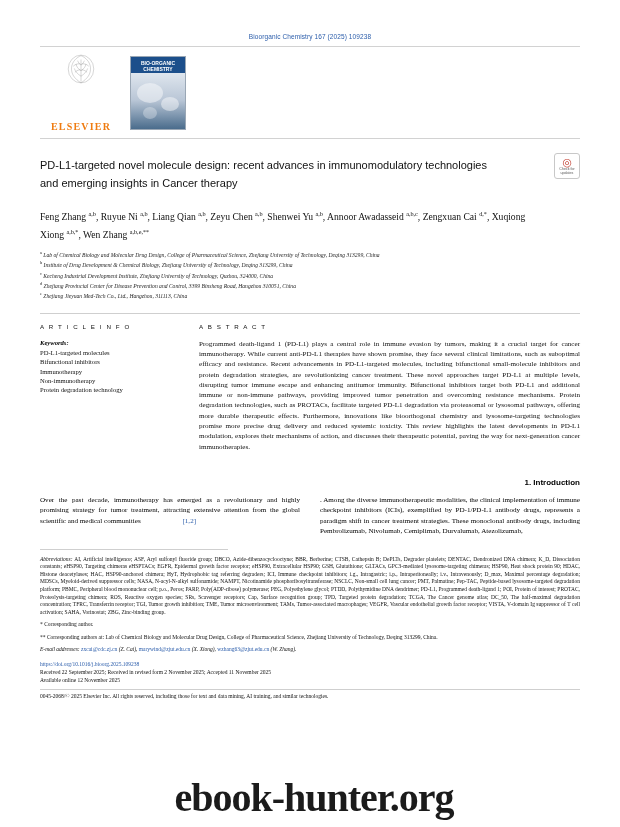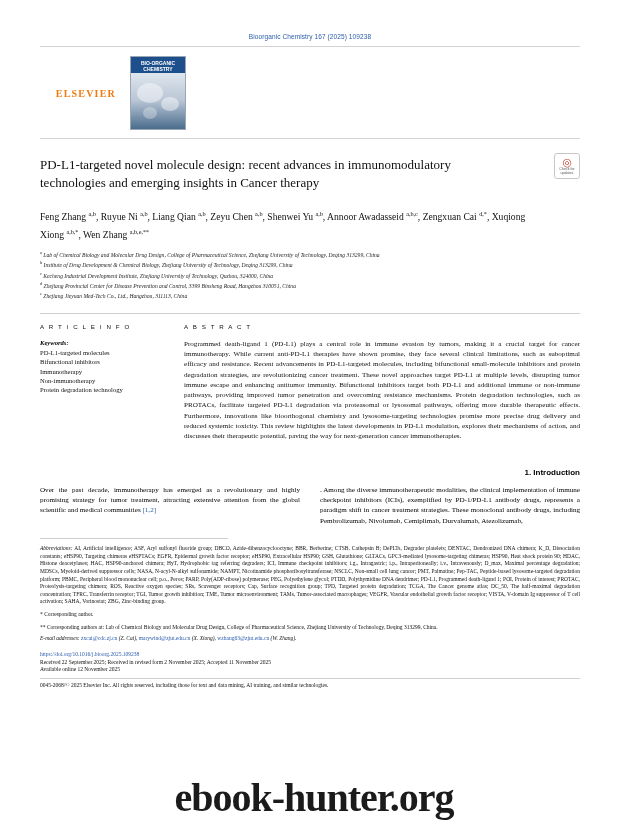--- a/index.html
+++ b/index.html
@@ -38,21 +38,21 @@
   }
   .masthead-left {
     width:82px;
     display:flex;
     align-items:center;
     justify-content:center;
     flex-direction:column;
   }
   .elsevier-logo {
     width:70px; height:78px;
-    display:flex; flex-direction:row; align-items:center; justify-content:flex-end;gap:36px;
+    display:flex; flex-direction:column; align-items:center; justify-content:flex-end;gap:36px;
   }
   .elsevier-tree {
     width:64px;height:54px;
   }
   .elsevier-word {
     font-family:"Liberation Serif", serif;
     font-size:10px;
     letter-spacing:1.2px;
     color:#ef7b10;
     font-weight:bold;
@@ -110,22 +110,22 @@
     border-radius:50%;
     background:rgba(255,255,255,0.45);
   }
 
   
   .title-wrap {
     margin:17px 40px 0 40px;
     position:relative;
   }
   .paper-title {
-    font-family:Liberation Serif, serif;
-    font-size:13px;
+    font-family:Liberation Sans, sans-serif;
+    font-size:11px;
     line-height:18px;
     color:#111;
     max-width:458px;
   }
   .crossmark {
     position:absolute;
     right:0; top:-3px;
     width:26px; height:26px;
     border:1px solid #c8c8c8;
     border-radius:3px;
@@ -153,21 +153,21 @@
     font-style:italic;
     color:#222;
   }
   .affils sup { font-style:normal; font-size:4.4px; }
 
   
   .sec-rule { border-top:1px solid #cfcfcf; margin:13px 40px 0 40px; }
   .info-abstract {
     display:flex;
     margin:9px 40px 0 40px;
-    gap:4px;
+    gap:19px;
     justify-content:center;
   }
   .col-info { width:140px; }
   .col-abs { flex:1; }
   .sec-head {
     font-family:"Liberation Sans", sans-serif;
     font-size:6.2px;
     letter-spacing:1.6px;
     color:#111;
     margin-bottom:9px;
@@ -206,21 +206,21 @@
     display:flex;
     gap:20px;
   }
   .two-col .col {
     flex:1;
     font-family:"Liberation Serif", serif;
     font-size:7.1px;
     line-height:10.4px;
     text-align:justify;
   }
-  .two-col .col a { color:#2a5caa; text-decoration:none; }
+  .two-col .col a { color:#2a5caa; text-decoration:none;margin-left:40px; }
   .indent { text-indent:10px; }
 
   
   .foot-rule { border-top:1px solid #cfcfcf; margin:12px 40px 0 40px; width:188px; }
   .abbrev {
     margin:6px 40px 0 40px;
     font-family:"Liberation Serif", serif;
     font-size:5.5px;
     line-height:7.6px;
     text-align:justify;

